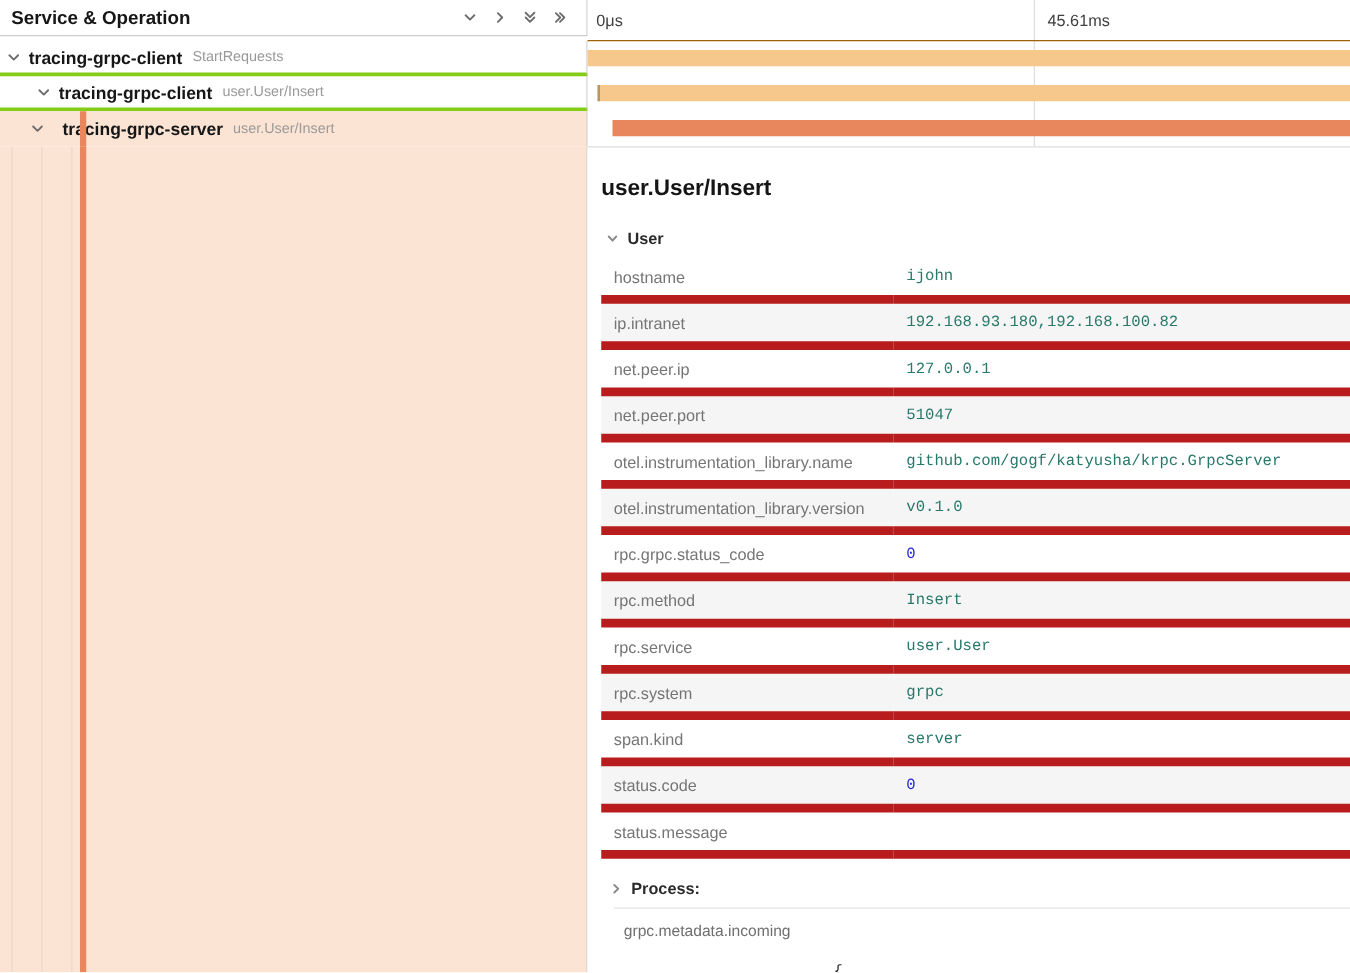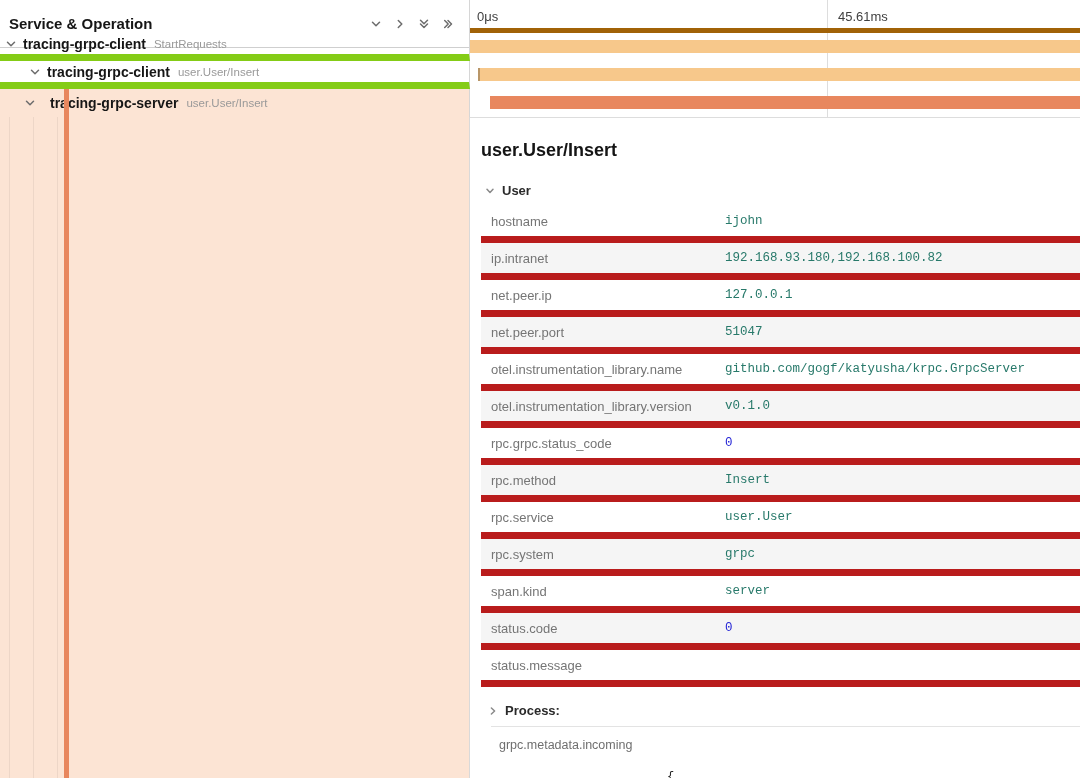--- a/index.html
+++ b/index.html
@@ -3,39 +3,39 @@
 <meta charset="utf-8">
 <style>
   html,body{margin:0;padding:0;background:#fff;}
   .app{position:relative;width:1080px;height:778px;background:#fff;overflow:hidden;
        font-family:"Liberation Sans",sans-serif;color:#161616;}
 
   
   .gridline{position:absolute;left:827px;top:0;width:1px;height:117px;background:var(--grid-line,#ddd);}
 
   
-  .tree-header{position:absolute;left:0;top:0;width:470px;height:48px;box-sizing:border-box;
+  .tree-header{position:absolute;left:0;top:0;width:470px;height:29px;box-sizing:border-box;
     display:flex;align-items:center;padding:0 0 0 9px;border-bottom:1px solid #cfcfcf;border-right:1px solid #d6d6d6;background:#fff;}
   .tree-title{font-size:15px;font-weight:700;flex:1;}
   .hdr-icons{display:flex;gap:11px;margin-right:14px;}
   .icon-btn{width:13px;height:13px;cursor:pointer;display:flex;align-items:center;}
   .chev, .chev-sm{fill:none;stroke:#6d6d6d;stroke-width:1.5;stroke-linecap:round;stroke-linejoin:round;}
   .chev{width:12px;height:12px;}
   .chev-sm{width:10px;height:10px;stroke:#8a8a8a;}
 
-  .timeline-header{position:absolute;left:470px;top:0;right:0;height:33px;box-sizing:border-box;border-bottom:5px solid #a16207;}
+  .timeline-header{position:absolute;left:470px;top:0;right:0;height:33px;box-sizing:border-box;border-bottom:1px solid #a16207;}
   .tick{position:absolute;top:9px;font-size:13px;color:#3f3f3f;}
   .tick-0{left:7px;}
   .tick-1{left:368px;}
 
   
   .rows{position:absolute;left:0;top:33px;right:0;}
   .span-row{display:flex;height:28px;}
   .name-cell{width:470px;box-sizing:border-box;display:flex;align-items:center;
-    border-right:1px solid #d6d6d6;border-bottom:7px solid #84cc16;position:relative;background:transparent;}
+    border-right:1px solid #d6d6d6;border-bottom:3px solid #84cc16;position:relative;background:transparent;}
   .d0 .name-cell{padding-left:5px;}
   .d1 .name-cell{padding-left:29px;}
   .d2 .name-cell{padding-left:24px;}
   .selected .name-cell{background:var(--selected-bg,#fbe3d3);border-bottom:none;}
   .row-chev{margin-right:6px;display:flex;align-items:center;cursor:pointer;}
   .svc{font-size:14px;font-weight:600;color:#161616;margin-right:8px;white-space:nowrap;}
   .d2 .svc{margin-left:8px;}
   .op{font-size:11.5px;color:#999;white-space:nowrap;}
   .accent-bar{position:absolute;left:64px;top:0;bottom:0;width:5px;background:var(--accent,#e8875e);}
   .bar-cell{flex:1;position:relative;}

